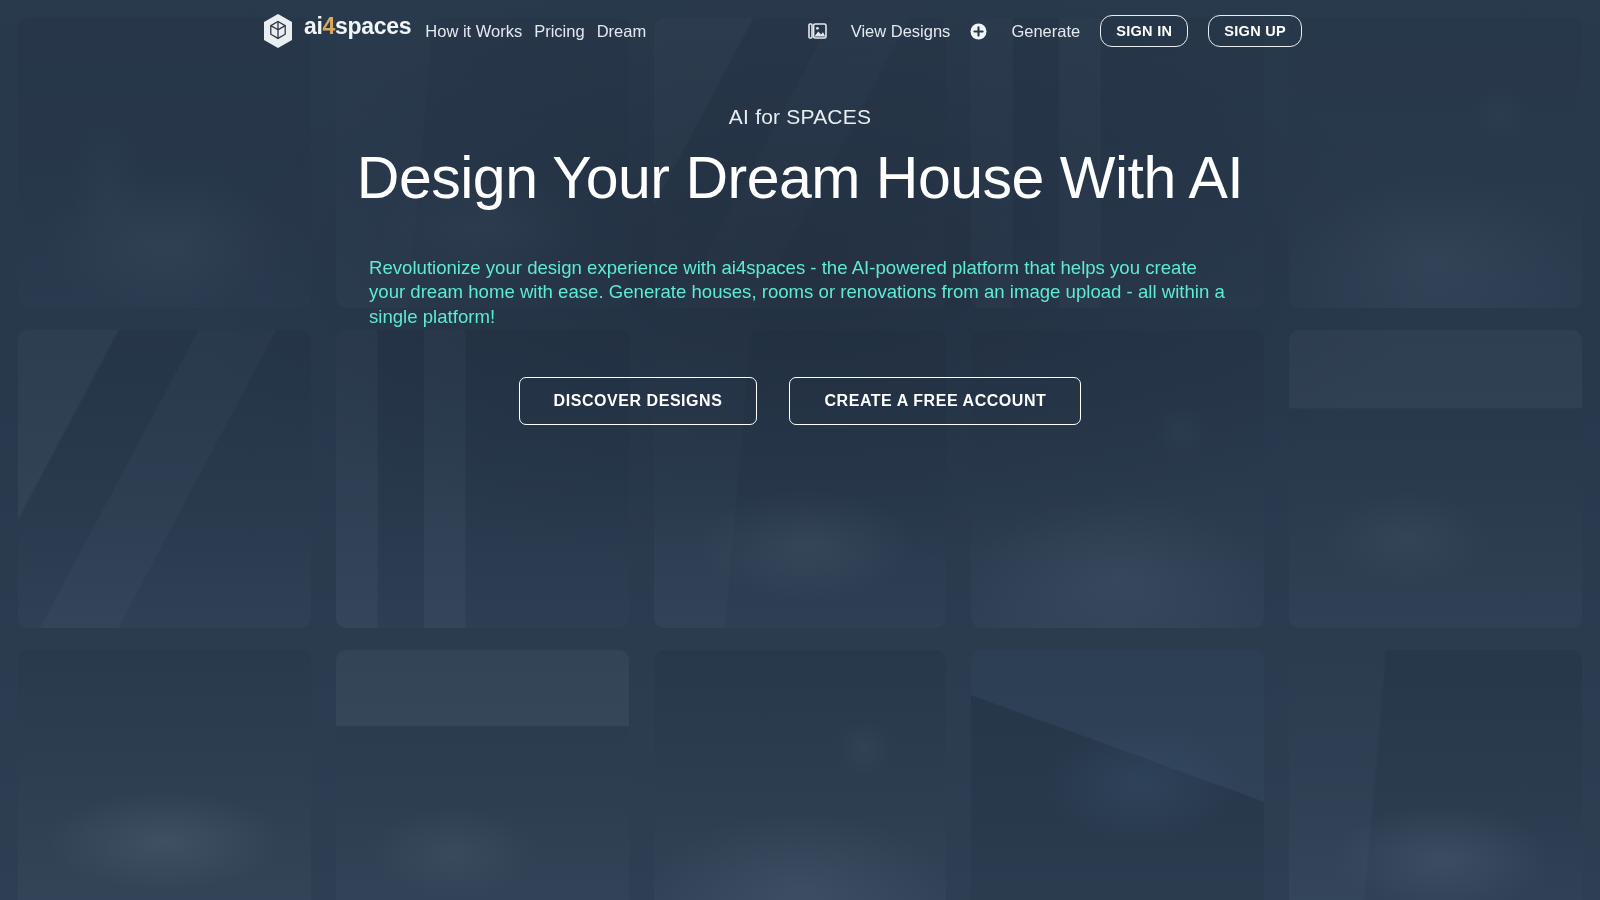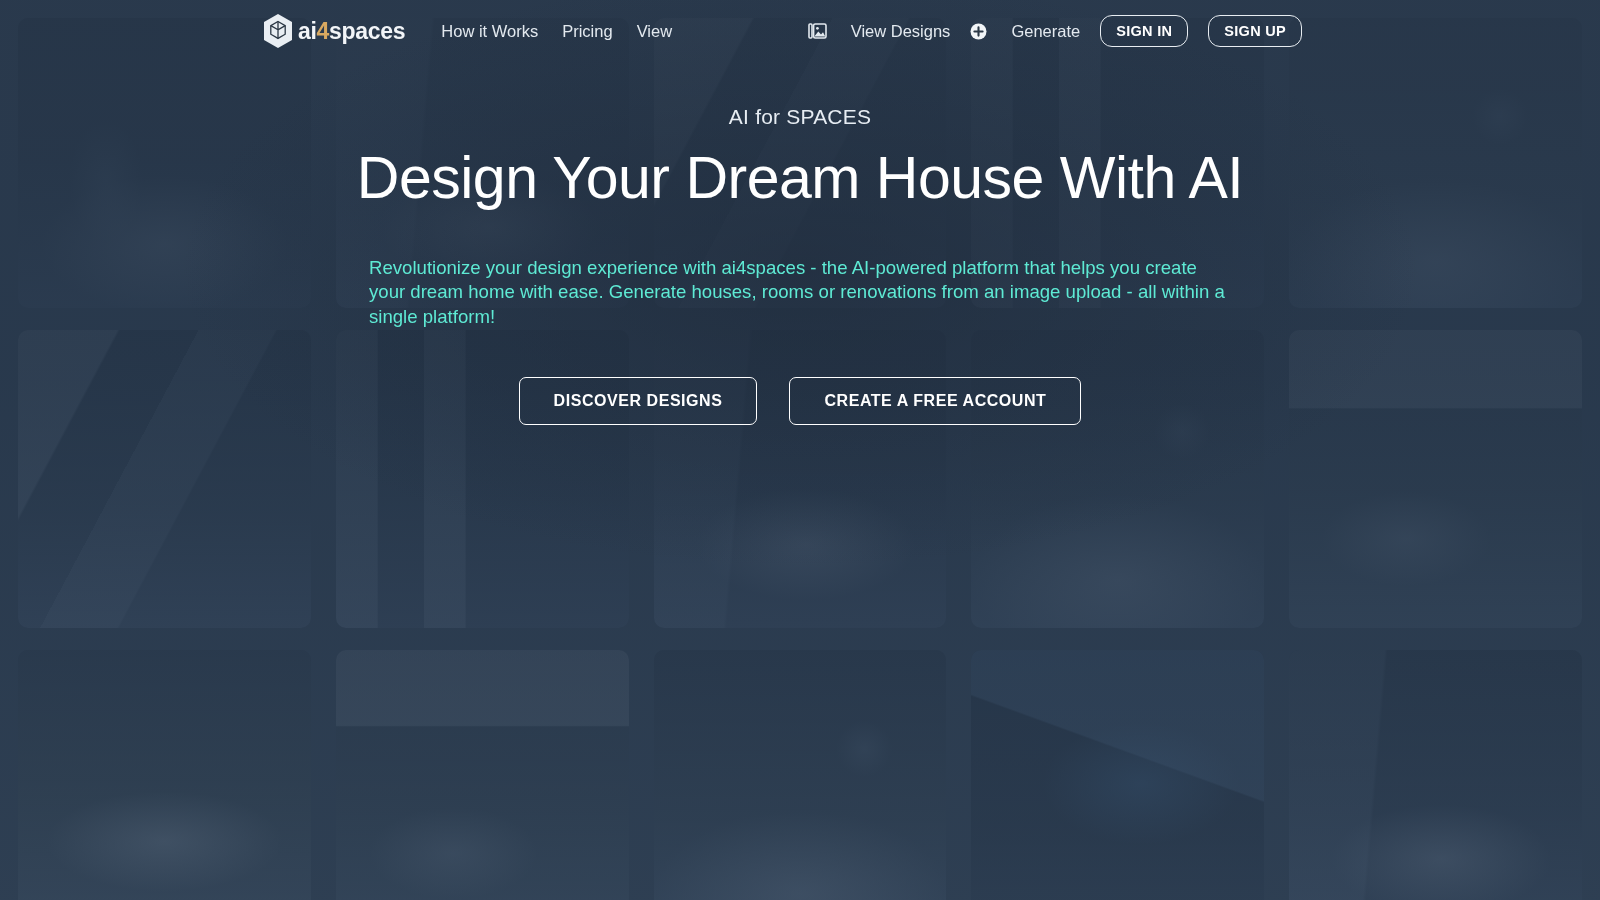--- a/index.html
+++ b/index.html
@@ -67,26 +67,26 @@
     position:absolute; inset:0; pointer-events:none;
     background:radial-gradient(ellipse 54% 46% at 50% 30%, rgba(30,42,58,.62), transparent 72%);
   }
 
   
   #header {
     position:absolute; top:0; left:0; width:1600px; height:62px;
     display:flex; align-items:center; z-index:30;
     padding:0 30px;
   }
-  #brand { display:flex; align-items:center; gap:4px; margin-left:232px; }
+  #brand { display:flex; align-items:flex-start; gap:10px; margin-left:232px; }
   #logo-mark { width:32px; height:36px; display:block; }
   #brand-name { font-size:23px; font-weight:700; color:#f2f5f8; letter-spacing:-.3px; }
   #brand-name .four { color:#d8a860; }
 
-  #nav-links { display:flex; align-items:flex-end; gap:24px; margin-left:36px; }
+  #nav-links { display:flex; align-items:flex-end; gap:12px; margin-left:14px; }
   .nav-link {
     font-size:16.5px; color:#e3e9ef; cursor:pointer; white-space:nowrap;
   }
 
   #header-right { margin-left:auto; display:flex; align-items:center; gap:20px; margin-right:268px; }
   .hdr-action { display:flex; align-items:center; gap:24px; font-size:16.5px; color:#e3e9ef; cursor:pointer; white-space:nowrap; }
   .hdr-action svg { display:block; }
   .hdr-btn {
     border:1.6px solid #e8edf2; border-radius:12px;
     padding:7px 15px; font-size:14.5px; font-weight:700; letter-spacing:.3px;
@@ -193,21 +193,21 @@
       <path d="M16 1 L30 9 L30 27 L16 35 L2 27 L2 9 Z" fill="#e9eef3"></path>
       <path d="M16 8.5 L23.2 12.6 L23.2 21.2 L16 25.4 L8.8 21.2 L8.8 12.6 Z" fill="none" stroke="#2b3744" stroke-width="1.3"></path>
       <path d="M16 8.5 L16 16.8 L23.2 12.6 M16 16.8 L8.8 12.6 M16 16.8 L16 25.4" fill="none" stroke="#2b3744" stroke-width="1.3"></path>
     </svg>
     <span id="brand-name"><span>ai</span><span class="four">4</span><span>spaces</span></span>
   </div>
 
   <div id="nav-links">
     <span class="nav-link">How it Works</span>
     <span class="nav-link">Pricing</span>
-    <span class="nav-link">View</span>
+    <span class="nav-link">Dream</span>
   </div>
 
   <div id="header-right">
 
     <div class="hdr-action">
       <svg width="19" height="17" viewBox="0 0 19 17">
         <rect x="1" y="1" width="3" height="14" rx="1" fill="none" stroke="#e3e9ef" stroke-width="1.6"></rect>
         <rect x="5.6" y="1" width="12.4" height="14" rx="1.6" fill="none" stroke="#e3e9ef" stroke-width="1.6"></rect>
         <circle cx="9.4" cy="5.3" r="1.35" fill="#e3e9ef"></circle>
         <path d="M6.3 13.4 L10.3 8.6 L13 11.4 L15 9.3 L17.3 13.4 Z" fill="#e3e9ef"></path>

